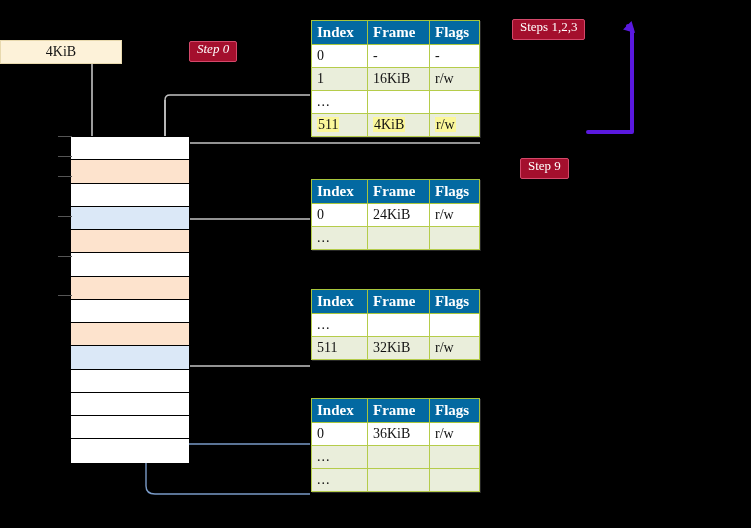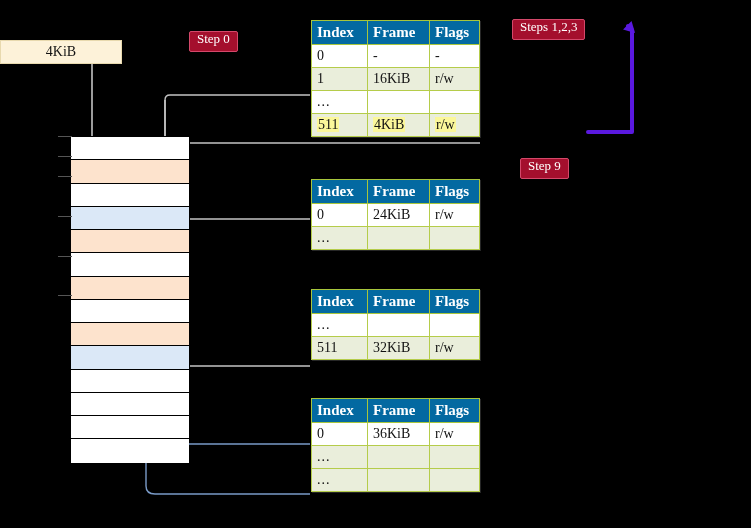--- a/index.html
+++ b/index.html
@@ -23,21 +23,21 @@
 
   
   .badge{
     position:absolute;display:inline-flex;align-items:flex-start;justify-content:center;
     height:19px;padding:0 7px;font-size:13px;line-height:1;
     color:#ffffff;border-radius:2px;white-space:nowrap;
     box-shadow:0 1px 0 rgba(0,0,0,.35);
   }
   .badge.red{background:#a40f2d;border:1px solid #d4486a;}
   .badge.blue{background:#5a19e0;border:1px solid #7b49f2;}
-  #step0{left:189px;top:31px;}
+  #step0{left:189px;top:41px;font-style:italic;}
   #steps123{left:512px;top:19px;}
   #steps1234{left:651px;top:19px;}
   #step4{left:520px;top:158px;}
 
   
   .mem{
     position:absolute;left:70px;top:136px;width:120px;height:279px;
     border:1px solid #000;box-sizing:border-box;background:#fff;
   }
   .mem .cell{

